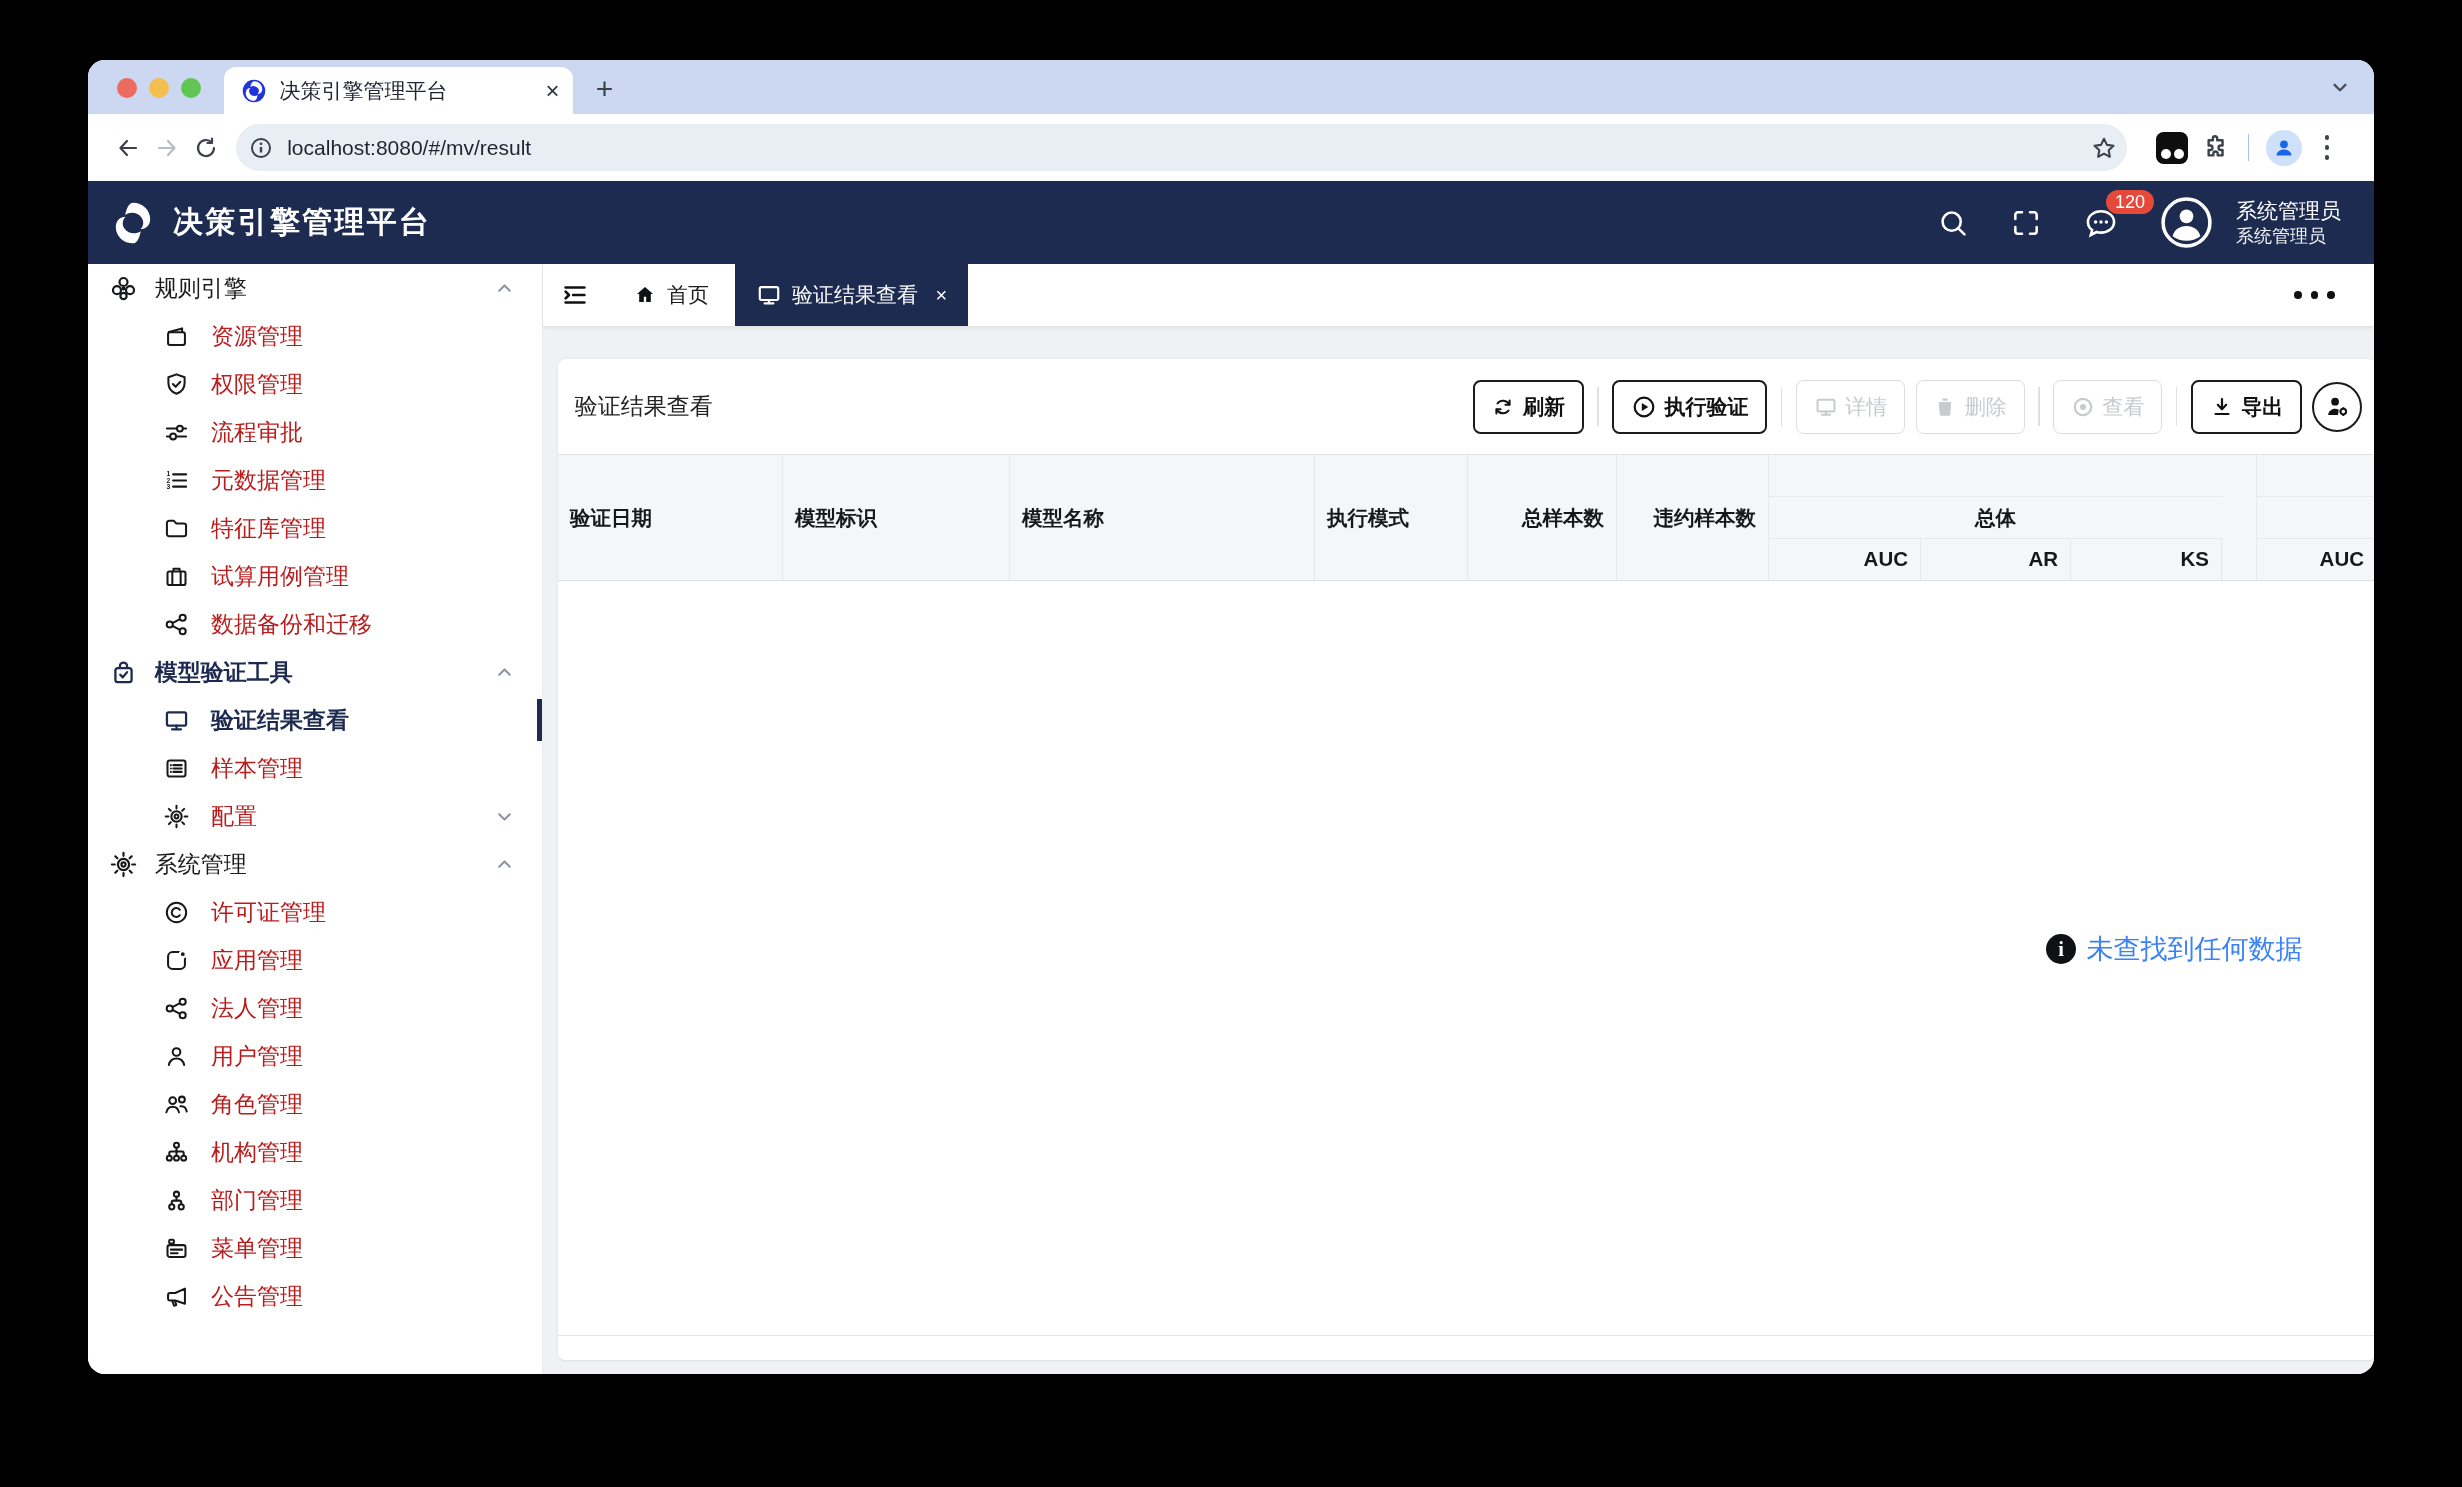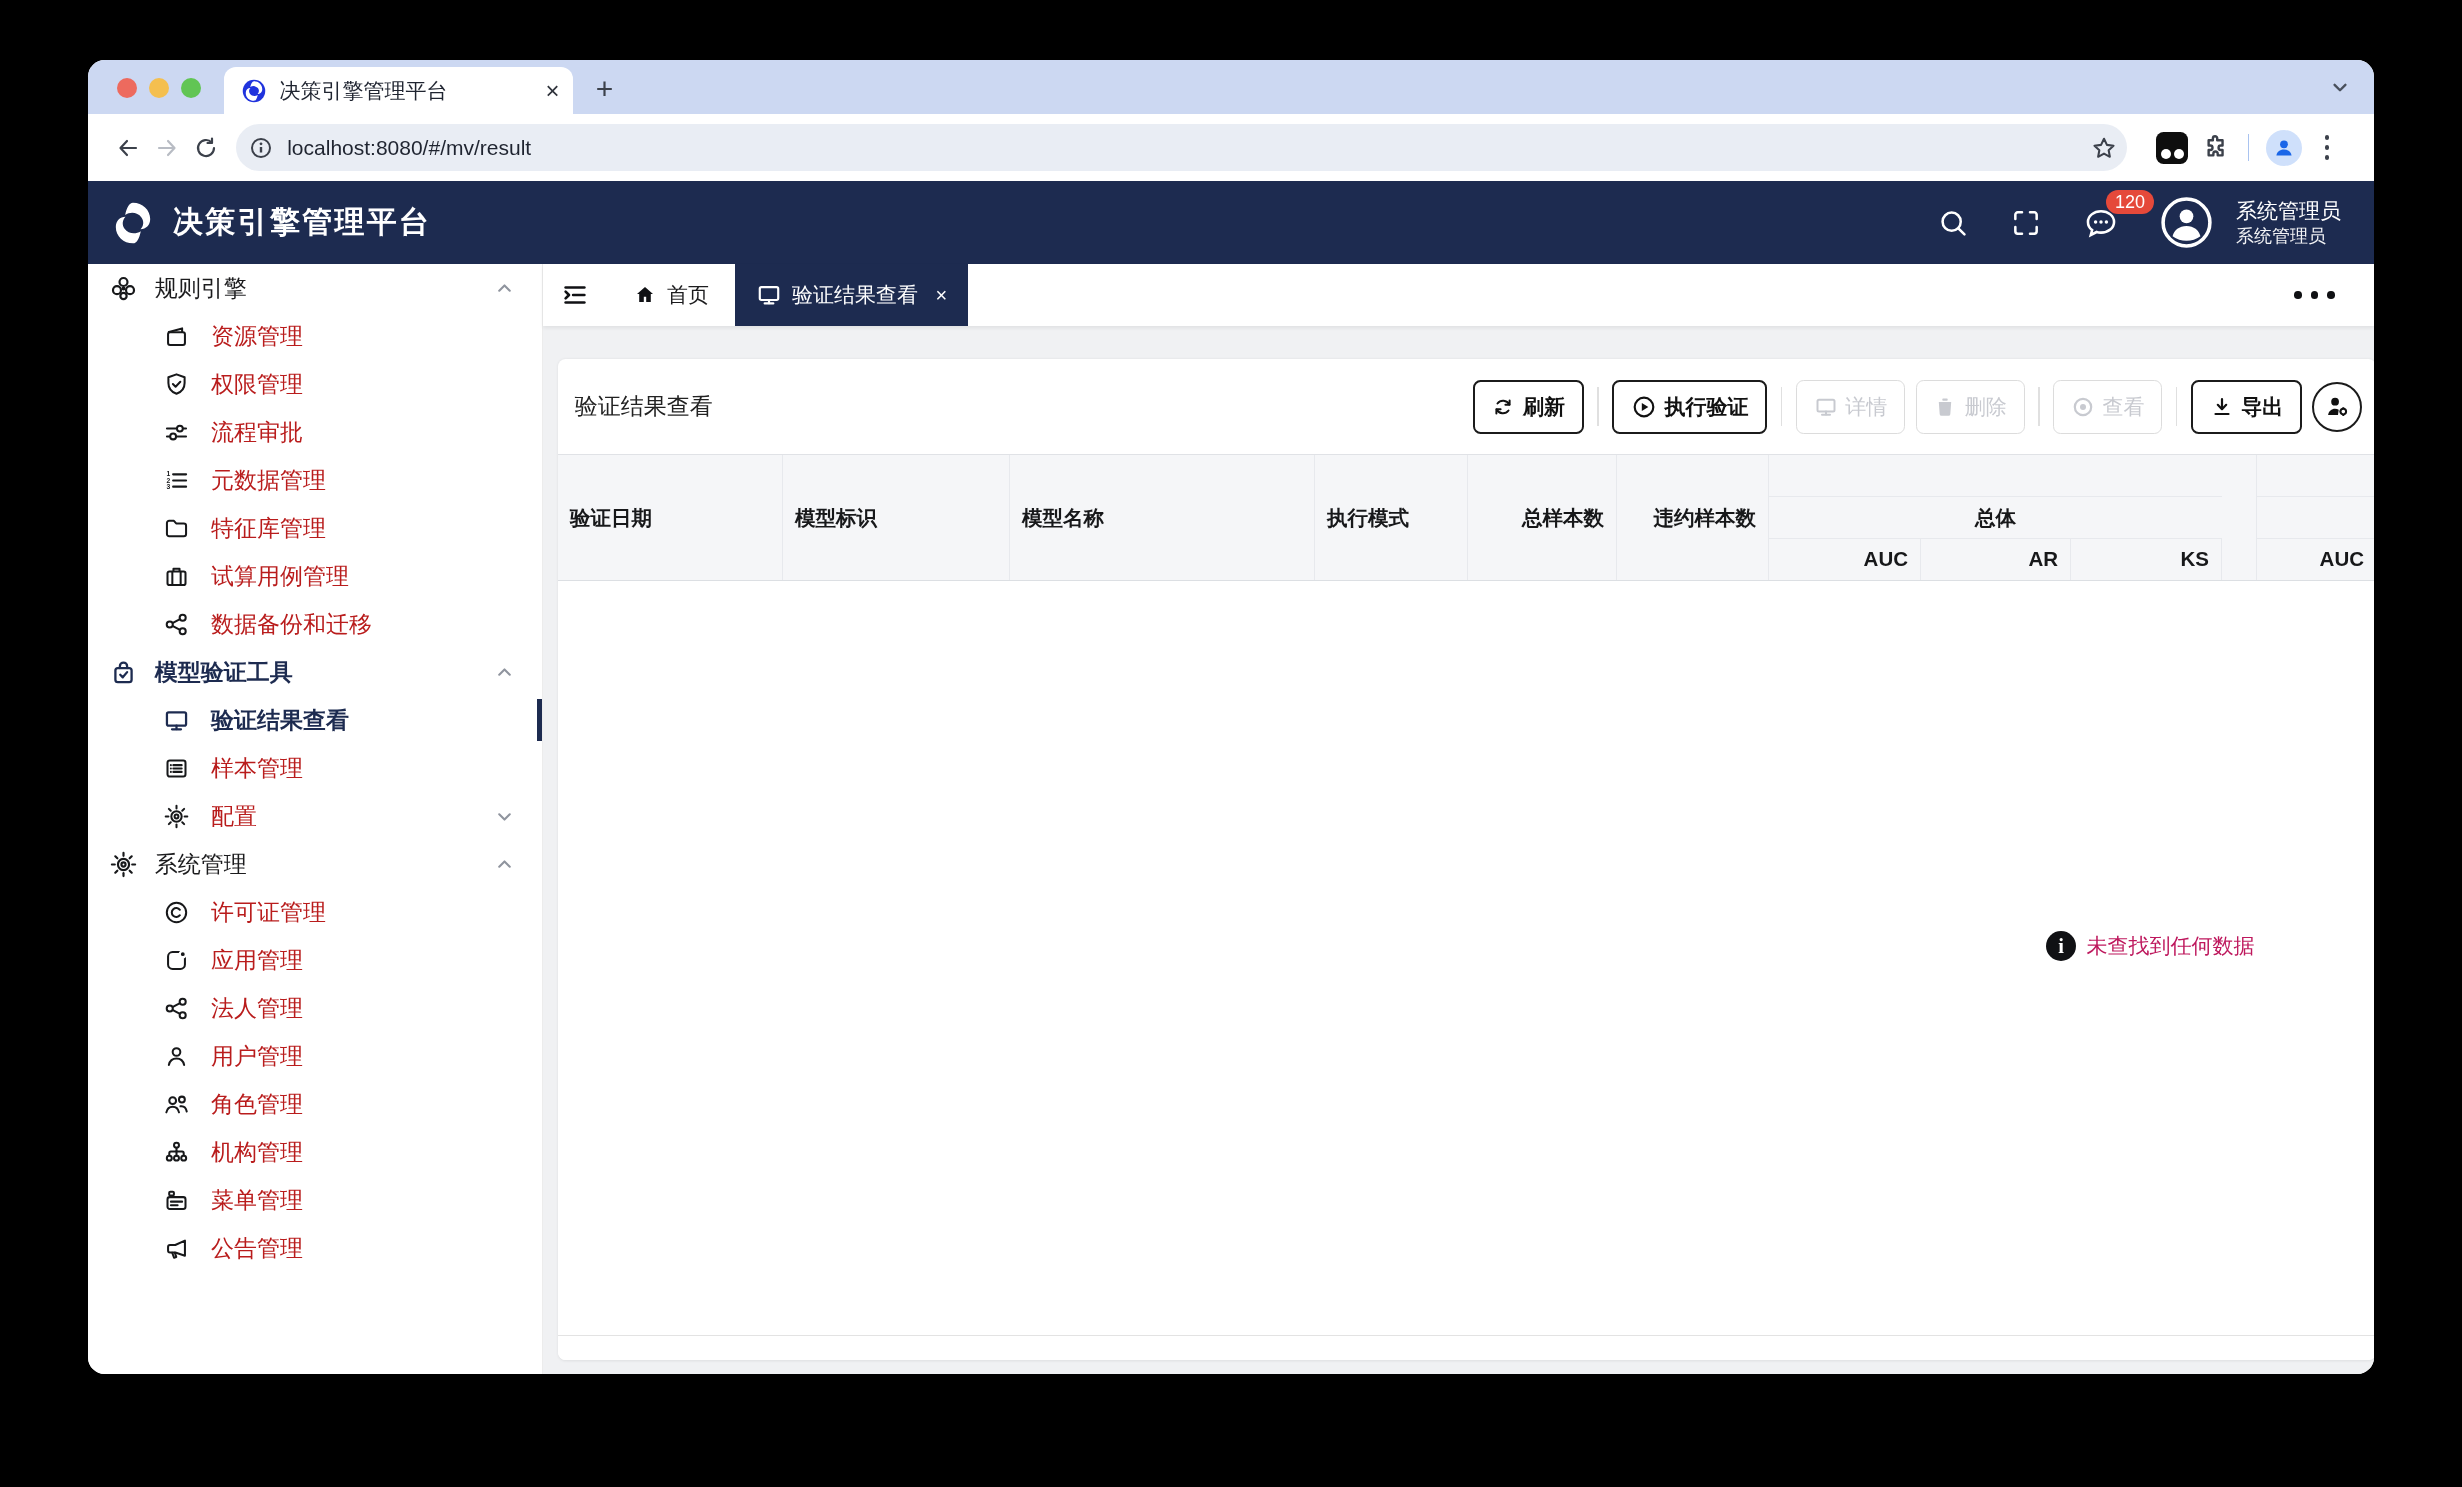--- a/index.html
+++ b/index.html
@@ -103,21 +103,21 @@
   .hg-label { height:42px; border-bottom:0.8px solid #e7e9ed; display:flex; align-items:center; justify-content:center; }
   .hg-subs { height:42px; display:flex; }
   .hsub { display:flex; align-items:center; justify-content:flex-end; padding:0 12px; border-right:0.8px solid #e7e9ed; flex:none; }
   .s0{width:152px;} .s1{width:150px;} .s2{width:151px;}
   .hsub.last { flex:1; border-right:none; min-width:0; }
 
   .tbody { flex:1; background:#fff; position:relative; }
   .empty { position:absolute; left:1488px; top:350px; display:flex; align-items:center; gap:10.6px; }
   .empty-ic { width:30px; height:30px; border-radius:50%; background:#101114; color:#fff; display:flex; align-items:center;
               justify-content:center; font-size:20.5px; font-weight:700; font-family:"Liberation Serif",serif; }
-  .empty-tx { font-size:21px; color:#be185d; }
+  .empty-tx { font-size:27px; color:#3b82f6; }
   .pfooter { height:25px; border-top:1.5px solid #e3e3e3; background:#fff; flex:none; }
 
   svg { display:block; }
 </style>
 </head>
 <body>
 
 <div id="screen">
   <div class="window">
 
@@ -464,20 +464,32 @@
                 <circle cx="12" cy="5.6" r="2.2"></circle>
                 <line x1="12" y1="7.8" x2="12" y2="11"></line>
                 <path d="M5.6 14.5V12.6a1.4 1.4 0 011.4-1.4h10a1.4 1.4 0 011.4 1.4v1.9"></path>
                 <circle cx="5.6" cy="17" r="2.2"></circle>
                 <circle cx="12" cy="17" r="2.2"></circle>
                 <line x1="12" y1="11" x2="12" y2="14.8"></line>
                 <circle cx="18.4" cy="17" r="2.2"></circle>
               </svg>
             </span>
           <span class="slabel">机构管理</span>
+        </div>
+        <div class="srow item">
+          <span class="sicon">
+              <svg width="27" height="27" viewBox="0 0 24 24" fill="none" stroke="#17181a" stroke-width="1.8" stroke-linecap="round" stroke-linejoin="round">
+                <circle cx="12" cy="6.4" r="2.3"></circle>
+                <line x1="12" y1="8.7" x2="12" y2="12"></line>
+                <path d="M7.8 15.2v-1.8a1.3 1.3 0 011.3-1.3h5.8a1.3 1.3 0 011.3 1.3v1.8"></path>
+                <circle cx="7.8" cy="17.6" r="2.3"></circle>
+                <circle cx="16.2" cy="17.6" r="2.3"></circle>
+              </svg>
+            </span>
+          <span class="slabel">部门管理</span>
         </div>
         <div class="srow item">
           <span class="sicon">
               <svg width="27" height="27" viewBox="0 0 24 24" fill="none" stroke="#17181a" stroke-width="1.8" stroke-linecap="round" stroke-linejoin="round">
                 <rect x="5.5" y="4.2" width="4.2" height="3.4" rx="1"></rect>
                 <rect x="4" y="9" width="16" height="10.5" rx="2"></rect>
                 <line x1="7" y1="13" x2="17" y2="13"></line>
                 <line x1="7" y1="16.2" x2="13" y2="16.2"></line>
               </svg>
             </span>

